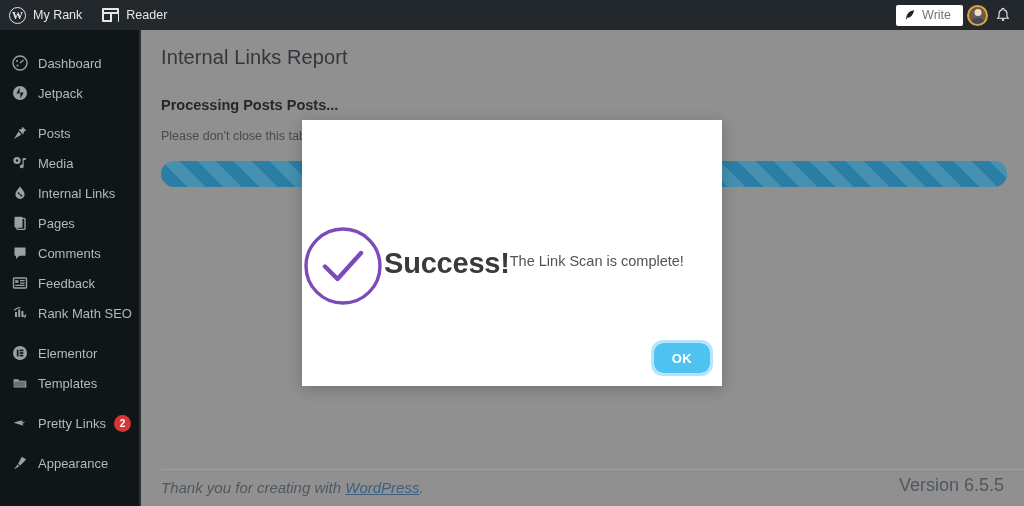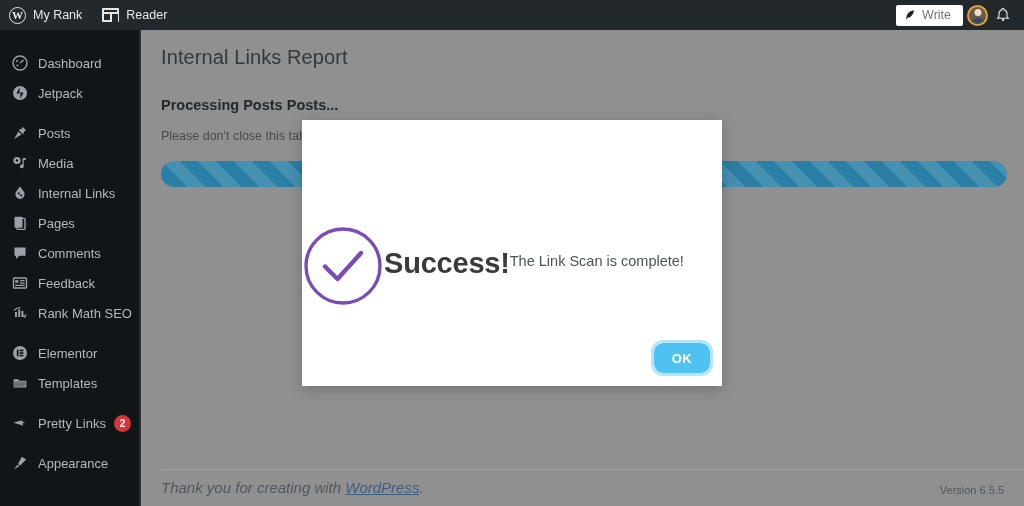--- a/index.html
+++ b/index.html
@@ -145,21 +145,21 @@
   }
   .footer-left {
     position: absolute; left: 20px; bottom: 10px;
     font-size: 15px; font-style: italic; color: #50575e;
   }
   .footer-left a {
     color: #3c5f80; text-decoration: underline; font-style: italic;
   }
   .footer-right {
     position: absolute; right: 20px; bottom: 10px;
-    font-size: 11px; color: #50575e;
+    font-size: 18px; color: #50575e;
   }
   .footer-rule {
     position: absolute; left: 20px; right: 0; bottom: 36px;
     height: 1px; background: #a0a0a0;
   }
 
   
   .modal {
     position: absolute; left: 302px; top: 120px;
     width: 420px; height: 266px;

